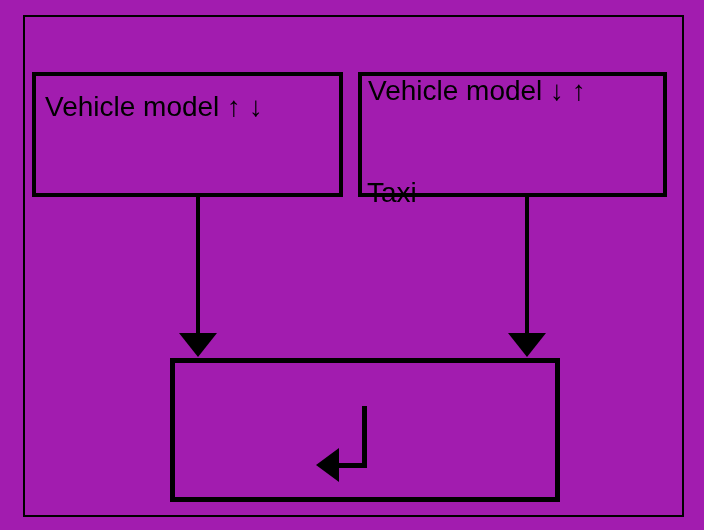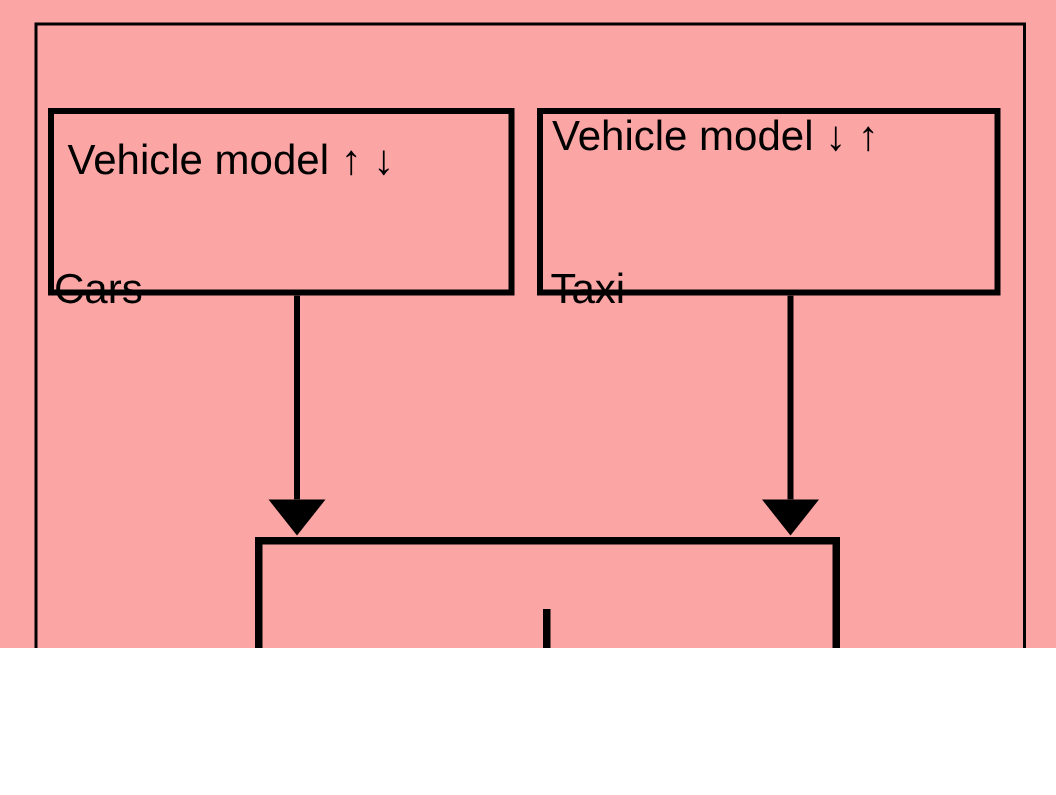--- a/index.html
+++ b/index.html
@@ -3,22 +3,22 @@
 <meta charset="utf-8">
 <style>
   html, body {
     margin: 0;
     padding: 0;
     background: #ffffff;
   }
   .canvas {
     position: relative;
     width: 704px;
-    height: 432px;
-    background: #fca5a5;
+    height: 530px;
+    background: #a21caf;
     color: #000000;
     font-family: "Liberation Sans", sans-serif;
     overflow: hidden;
   }
   .abs { position: absolute; }
 
   
   .outer-frame {
     left: 23px; top: 15px;
     width: 661px; height: 502px;
@@ -76,21 +76,20 @@
 </style>
 </head>
 <body>
 
 <div class="canvas">
 
   <div class="abs outer-frame"></div>
 
   <div class="abs node-box cars-box"></div>
   <div class="abs diagram-text cars-title">Vehicle model ↑ ↓</div>
-  <div class="abs diagram-text cars-label">Cars</div>
 
   <div class="abs node-box taxi-box"></div>
   <div class="abs diagram-text taxi-title">Vehicle model ↓ ↑</div>
   <div class="abs diagram-text taxi-label">Taxi</div>
 
   <div class="abs arrow-line cars-arrow-line"></div>
   <div class="abs arrow-head cars-arrow-head"></div>
   <div class="abs arrow-line taxi-arrow-line"></div>
   <div class="abs arrow-head taxi-arrow-head"></div>
 

